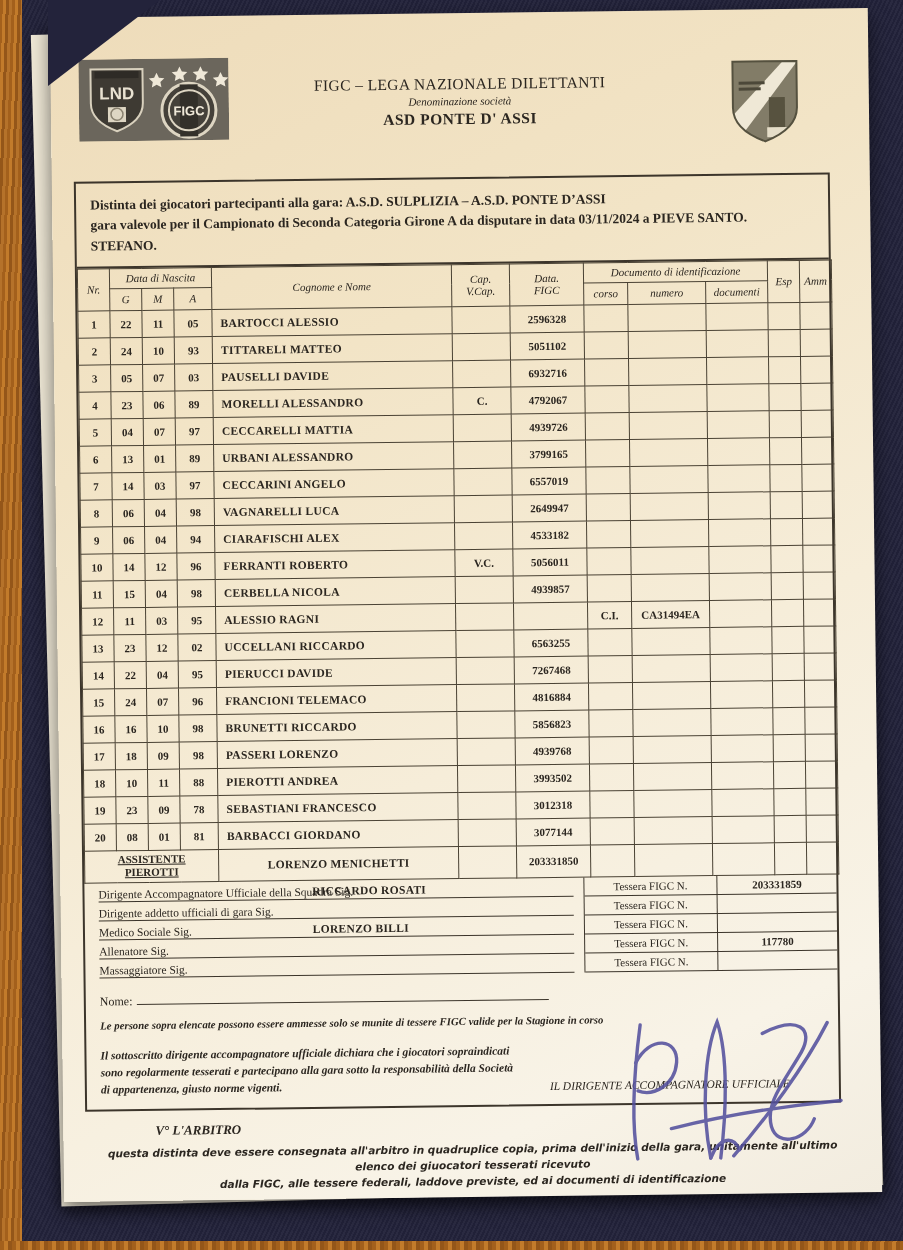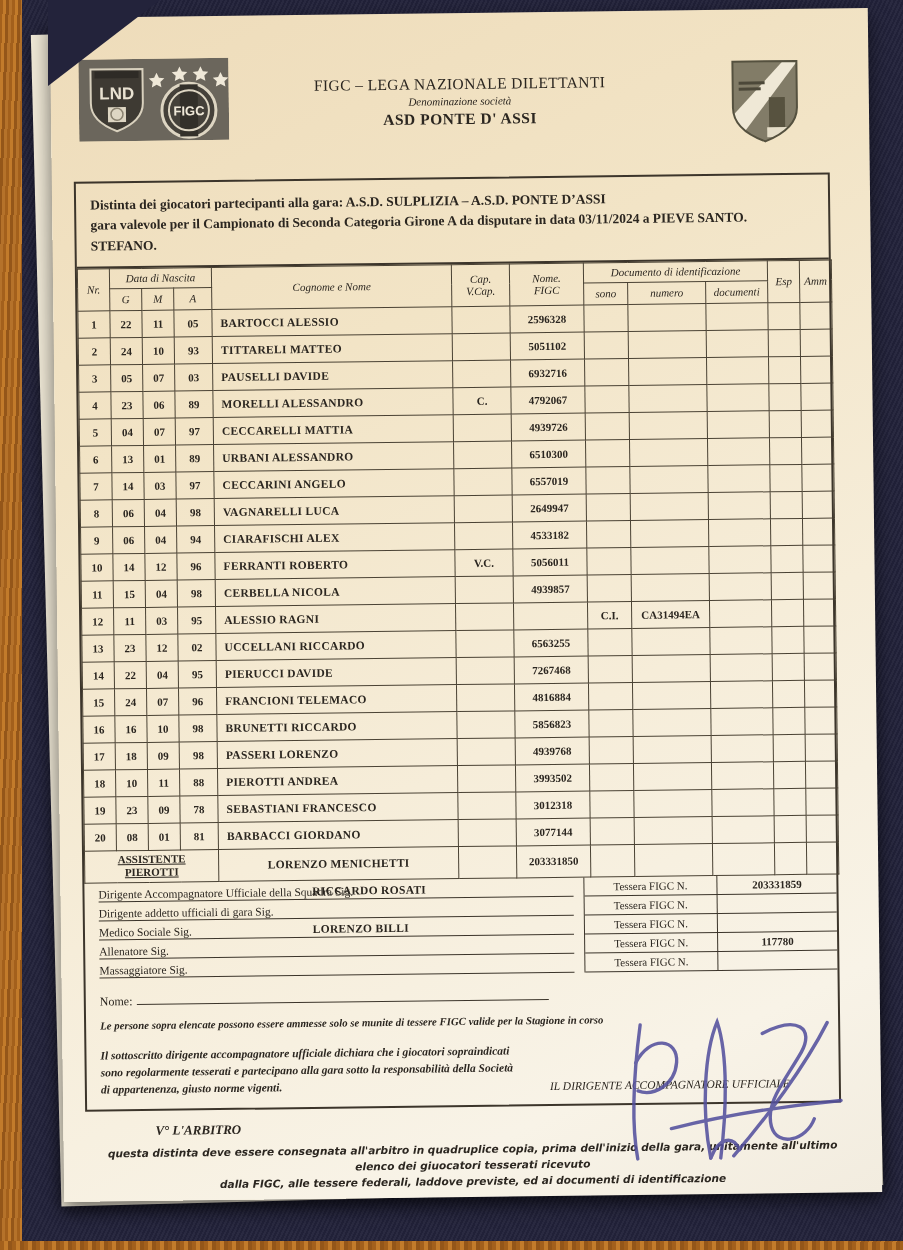--- a/index.html
+++ b/index.html
@@ -159,32 +159,32 @@
         <thead>
           <tr class="hdr-top" style="height:20px;">
             <th rowspan="2" class="c">Nr.</th>
             <th colspan="3" class="c">Data di Nascita</th>
             <th rowspan="2" class="c">Cognome e Nome</th>
             <th rowspan="2" class="c two-line">
               <span>Cap.</span><br>
               <span>V.Cap.</span>
             </th>
             <th rowspan="2" class="c two-line">
-              <span>Nome.</span><br>
+              <span>Data.</span><br>
               <span>FIGC</span>
             </th>
             <th colspan="3" class="c">Documento di identificazione</th>
             <th rowspan="2" class="c">Esp</th>
             <th rowspan="2" class="c">Amm</th>
           </tr>
           <tr style="height:22px;">
             <th class="c">G</th>
             <th class="c">M</th>
             <th class="c">A</th>
-            <th class="c">sono</th>
+            <th class="c">corso</th>
             <th class="c">numero</th>
             <th class="c">documenti</th>
           </tr>
         </thead>
         <tbody>
             <tr class="prow">
               <td class="num">1</td>
               <td class="num">22</td>
               <td class="num">11</td>
               <td class="num">05</td>
@@ -253,21 +253,21 @@
               <td class="num"></td>
               <td class="num"></td>
             </tr>
             <tr class="prow">
               <td class="num">6</td>
               <td class="num">13</td>
               <td class="num">01</td>
               <td class="num">89</td>
               <td class="pname">URBANI ALESSANDRO</td>
               <td class="num"></td>
-              <td class="num">6510300</td>
+              <td class="num">3799165</td>
               <td class="num"></td>
               <td class="num"></td>
               <td class="num"></td>
               <td class="num"></td>
               <td class="num"></td>
             </tr>
             <tr class="prow">
               <td class="num">7</td>
               <td class="num">14</td>
               <td class="num">03</td>

